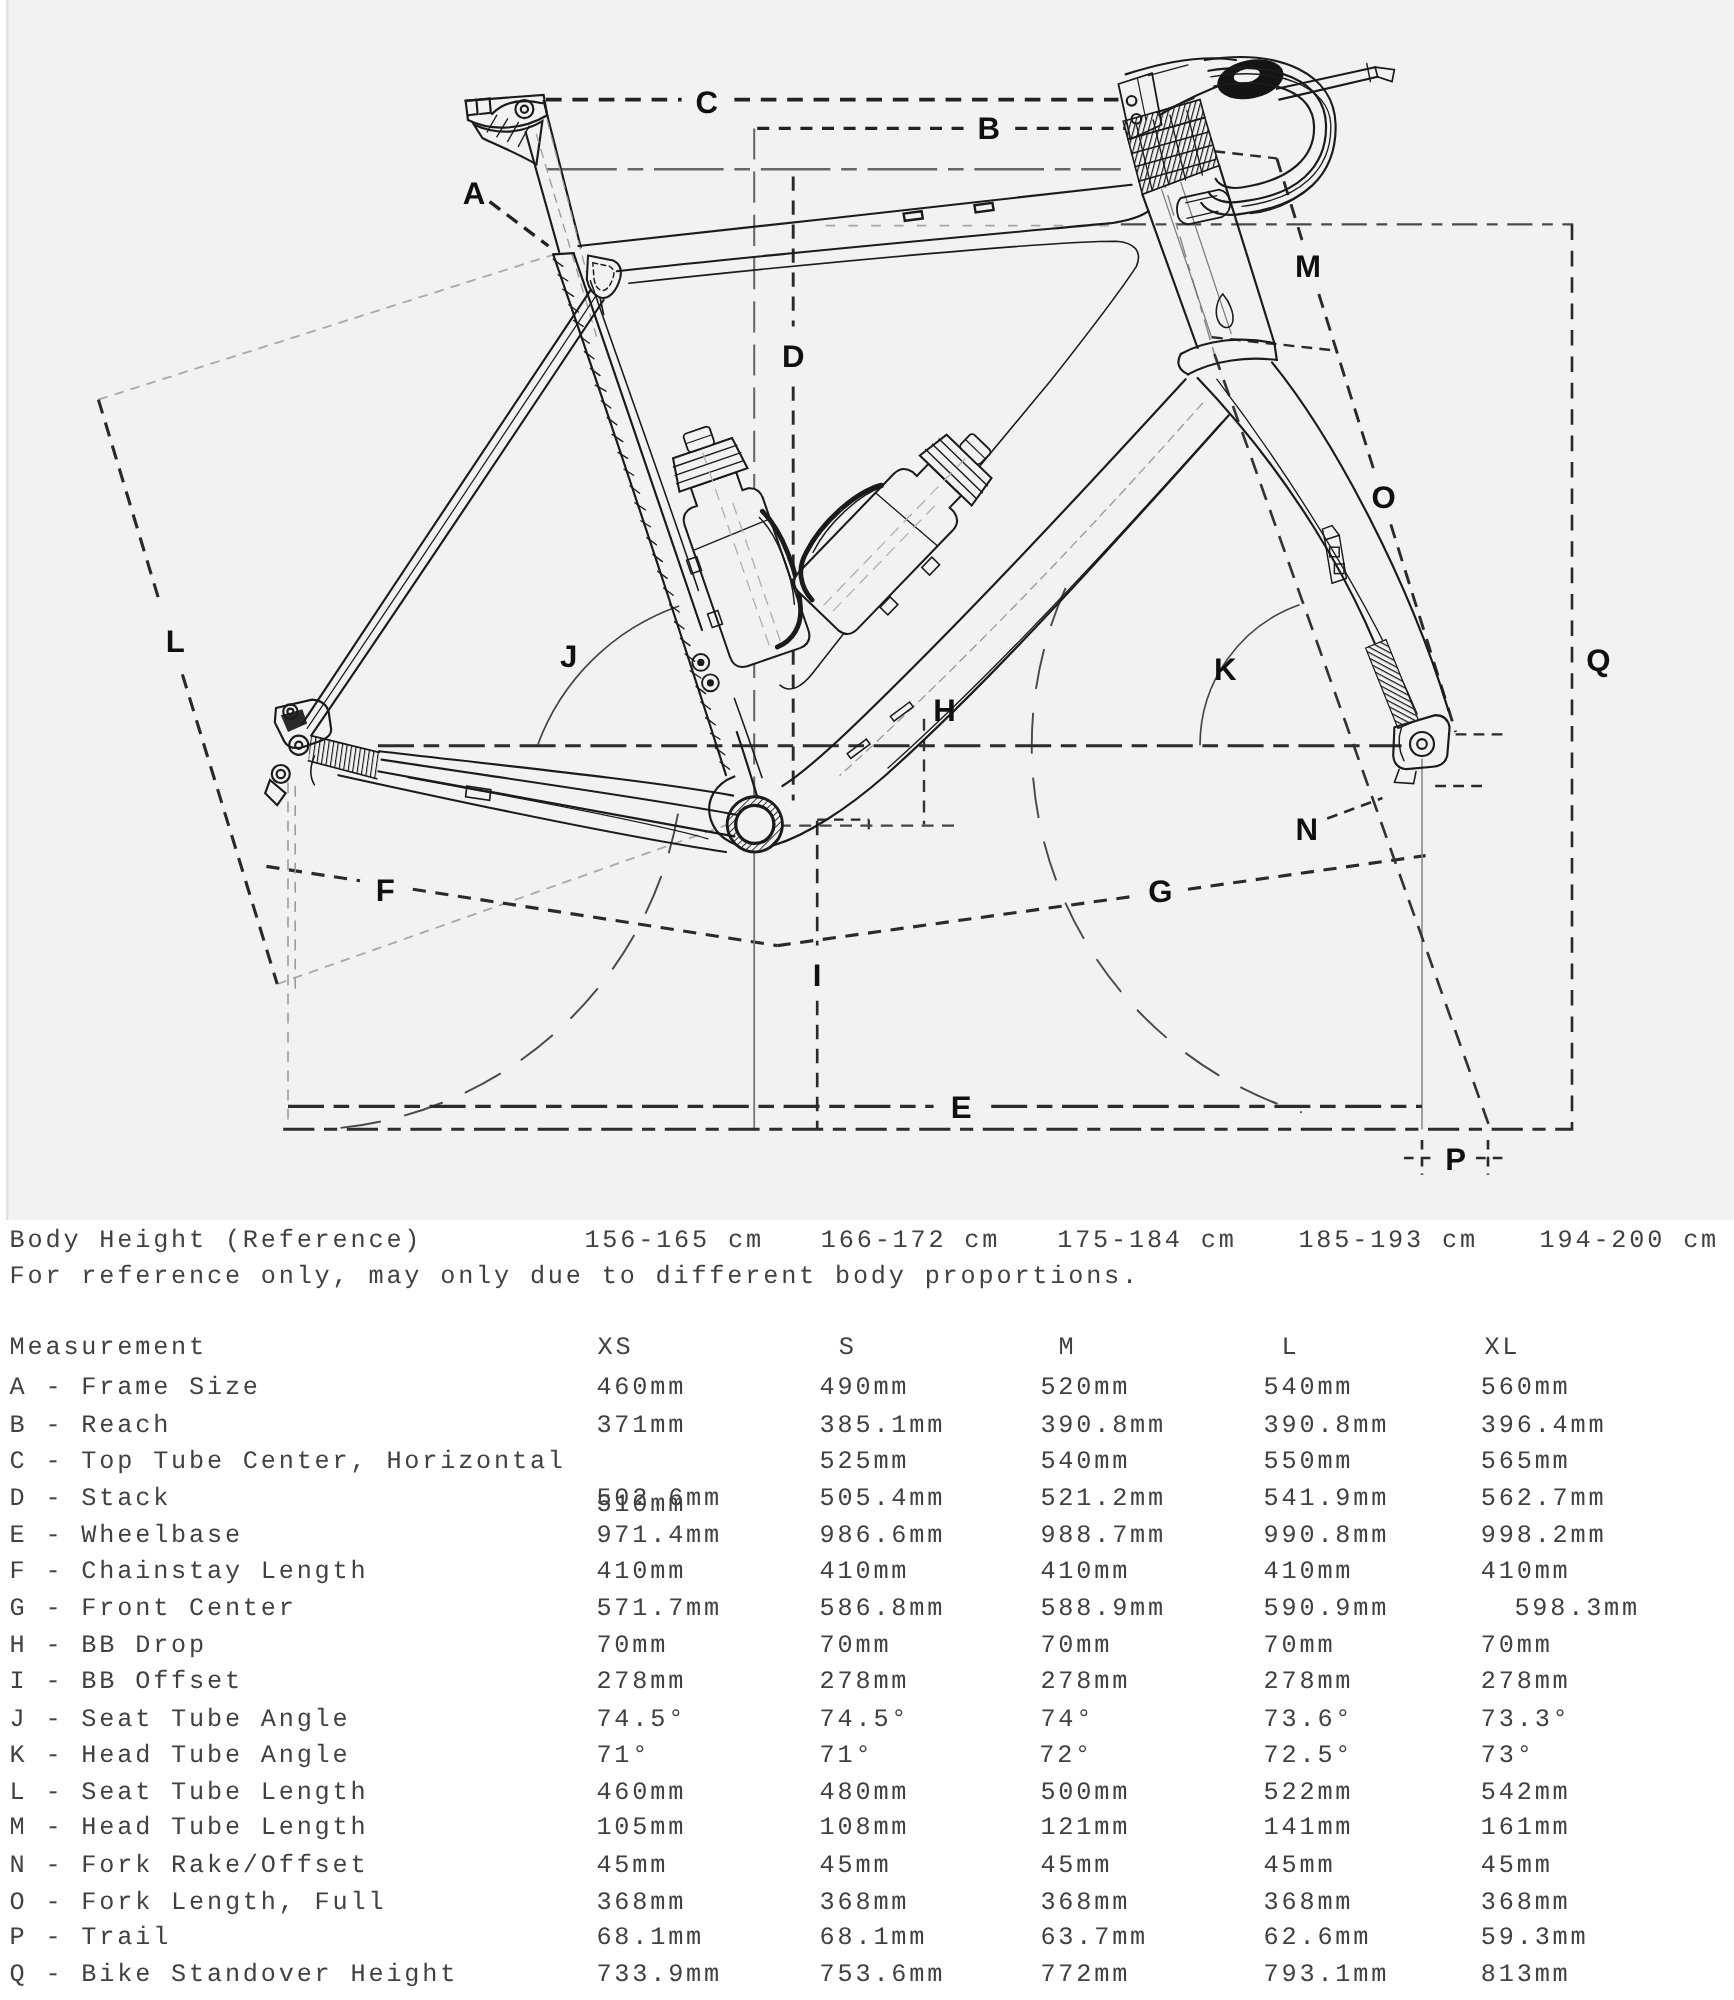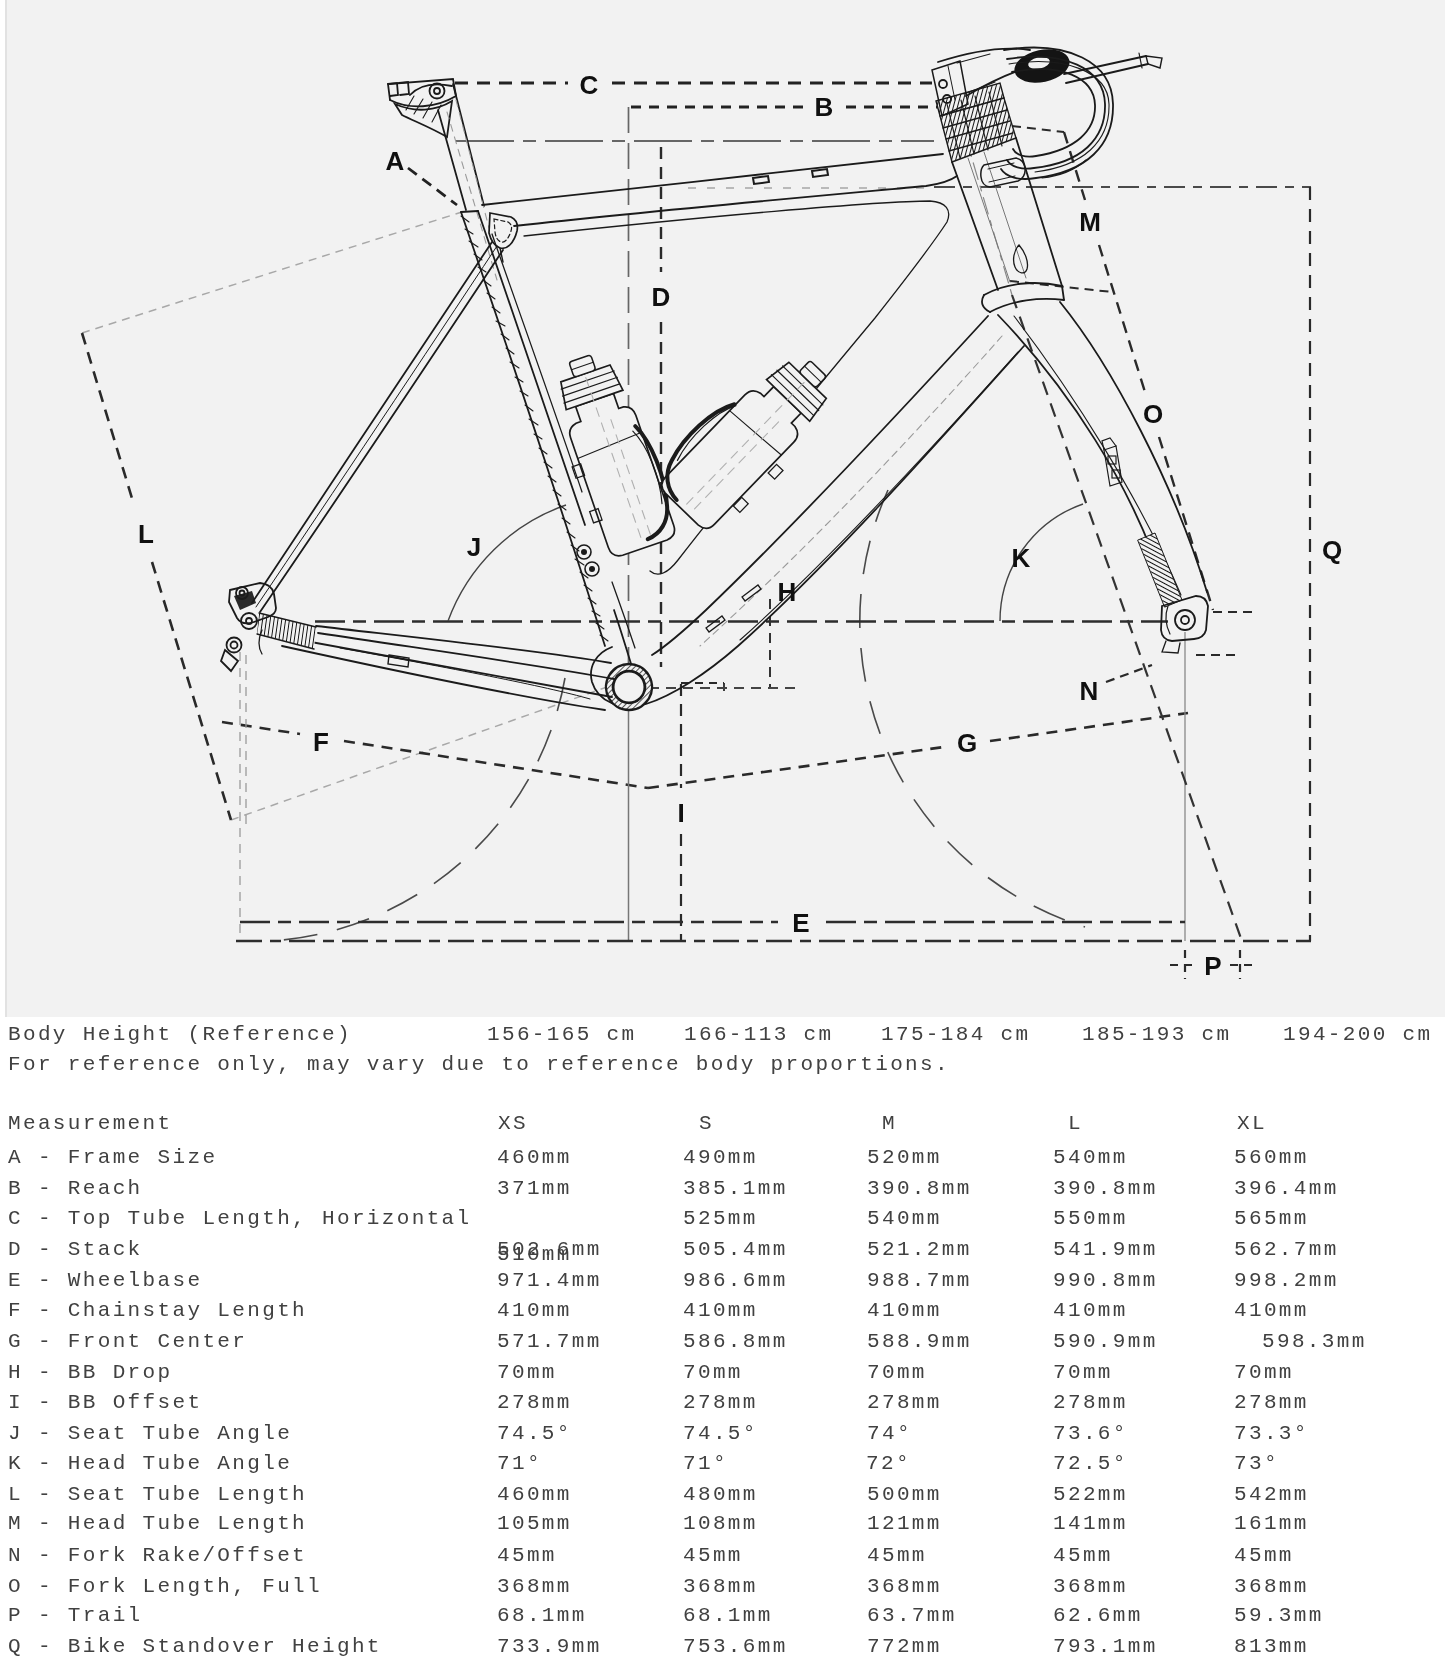--- a/index.html
+++ b/index.html
@@ -334,26 +334,26 @@
 <text x="1090" y="231">M</text>
 <text x="1089" y="700">N</text>
 <text x="1153" y="423">O</text>
 <text x="1213" y="975">P</text>
 <text x="1332" y="559">Q</text>
 </g>
 </svg>
 
 <div class="t" style="left:8px;top:1024px">Body Height (Reference)</div>
 <div class="t" style="left:487px;top:1024px">156-165 cm</div>
-<div class="t" style="left:684px;top:1024px">166-113 cm</div>
+<div class="t" style="left:684px;top:1024px">166-172 cm</div>
 <div class="t" style="left:881px;top:1024px">175-184 cm</div>
 <div class="t" style="left:1082px;top:1024px">185-193 cm</div>
 <div class="t" style="left:1283px;top:1024px">194-200 cm</div>
 
-<div class="t" style="left:8px;top:1054px">For reference only, may vary due to reference body proportions.</div>
+<div class="t" style="left:8px;top:1054px">For reference only, may only due to different body proportions.</div>
 
 <div class="t" style="left:8px;top:1113px">Measurement</div>
 <div class="t" style="left:498px;top:1113px">XS</div>
 <div class="t" style="left:699px;top:1113px">S</div>
 <div class="t" style="left:882px;top:1113px">M</div>
 <div class="t" style="left:1068px;top:1113px">L</div>
 <div class="t" style="left:1237px;top:1113px">XL</div>
 
 
 <div class="t" style="left:8px;top:1147px">A - Frame Size</div>
@@ -363,21 +363,21 @@
 <div class="t" style="left:1053px;top:1147px">540mm</div>
 <div class="t" style="left:1234px;top:1147px">560mm</div>
 
 <div class="t" style="left:8px;top:1178px">B - Reach</div>
 <div class="t" style="left:497px;top:1178px">371mm</div>
 <div class="t" style="left:683px;top:1178px">385.1mm</div>
 <div class="t" style="left:867px;top:1178px">390.8mm</div>
 <div class="t" style="left:1053px;top:1178px">390.8mm</div>
 <div class="t" style="left:1234px;top:1178px">396.4mm</div>
 
-<div class="t" style="left:8px;top:1208px">C - Top Tube Length, Horizontal</div>
+<div class="t" style="left:8px;top:1208px">C - Top Tube Center, Horizontal</div>
 <div class="t" style="left:497px;top:1244px">510mm</div>
 <div class="t" style="left:683px;top:1208px">525mm</div>
 <div class="t" style="left:867px;top:1208px">540mm</div>
 <div class="t" style="left:1053px;top:1208px">550mm</div>
 <div class="t" style="left:1234px;top:1208px">565mm</div>
 
 <div class="t" style="left:8px;top:1239px">D - Stack</div>
 <div class="t" style="left:497px;top:1239px">502.6mm</div>
 <div class="t" style="left:683px;top:1239px">505.4mm</div>
 <div class="t" style="left:867px;top:1239px">521.2mm</div>

